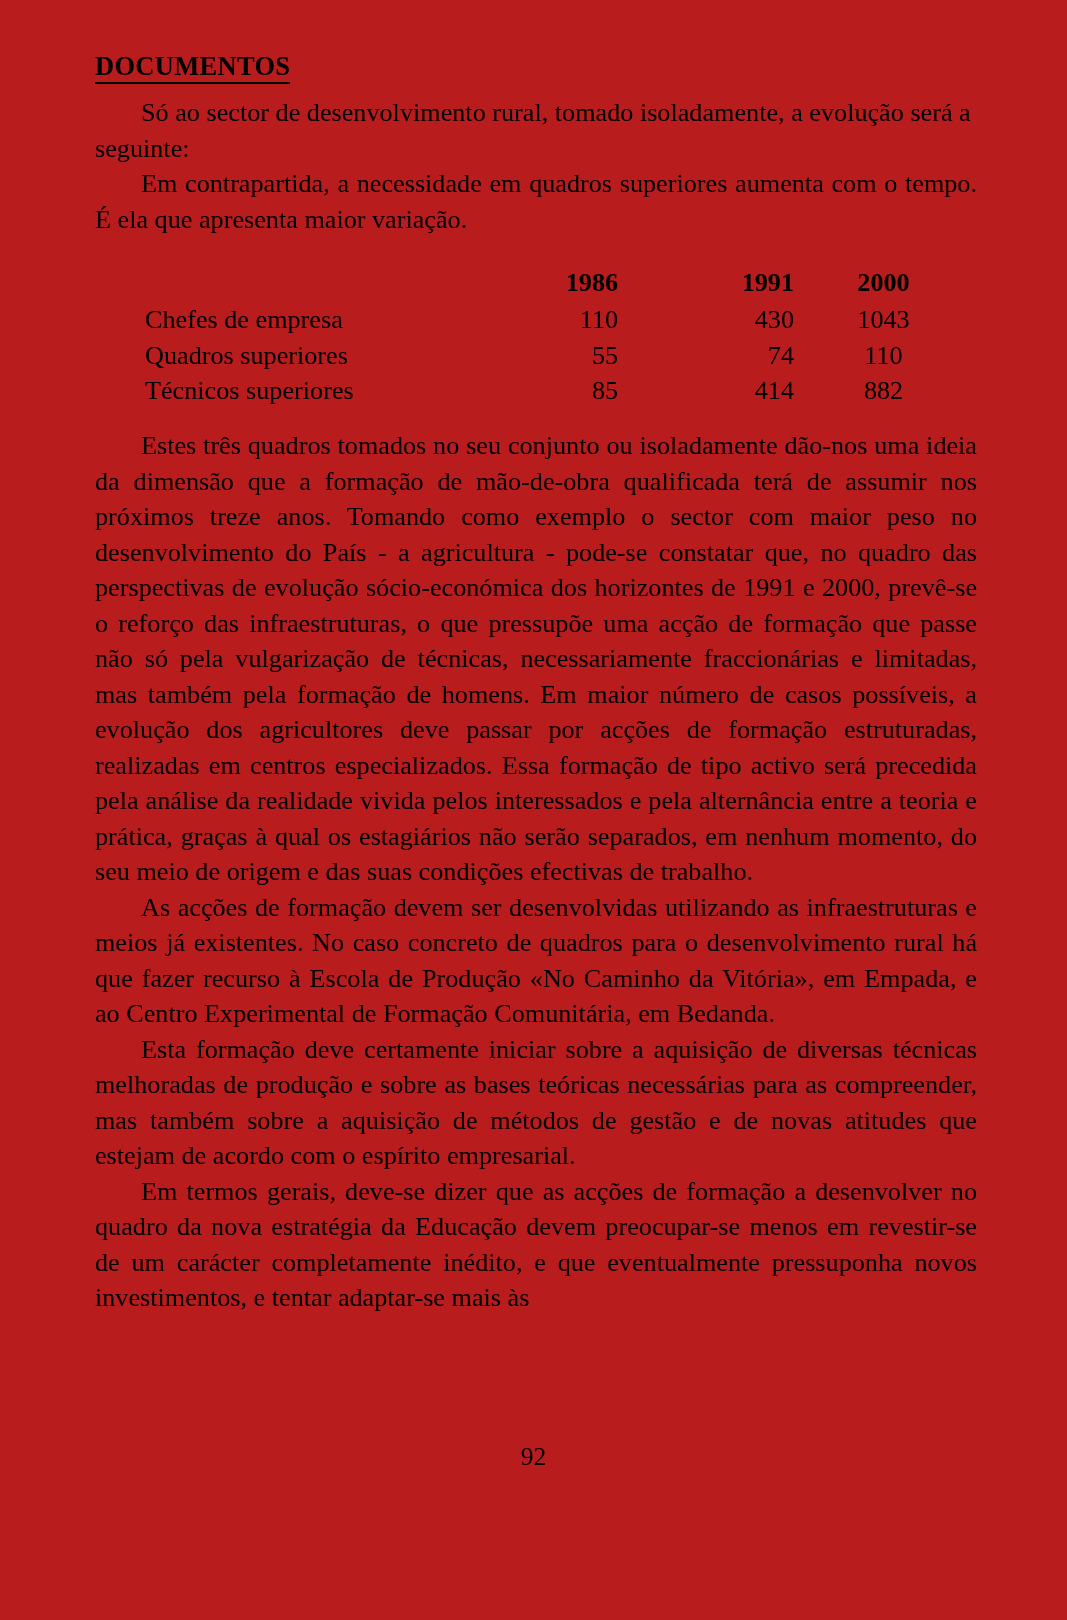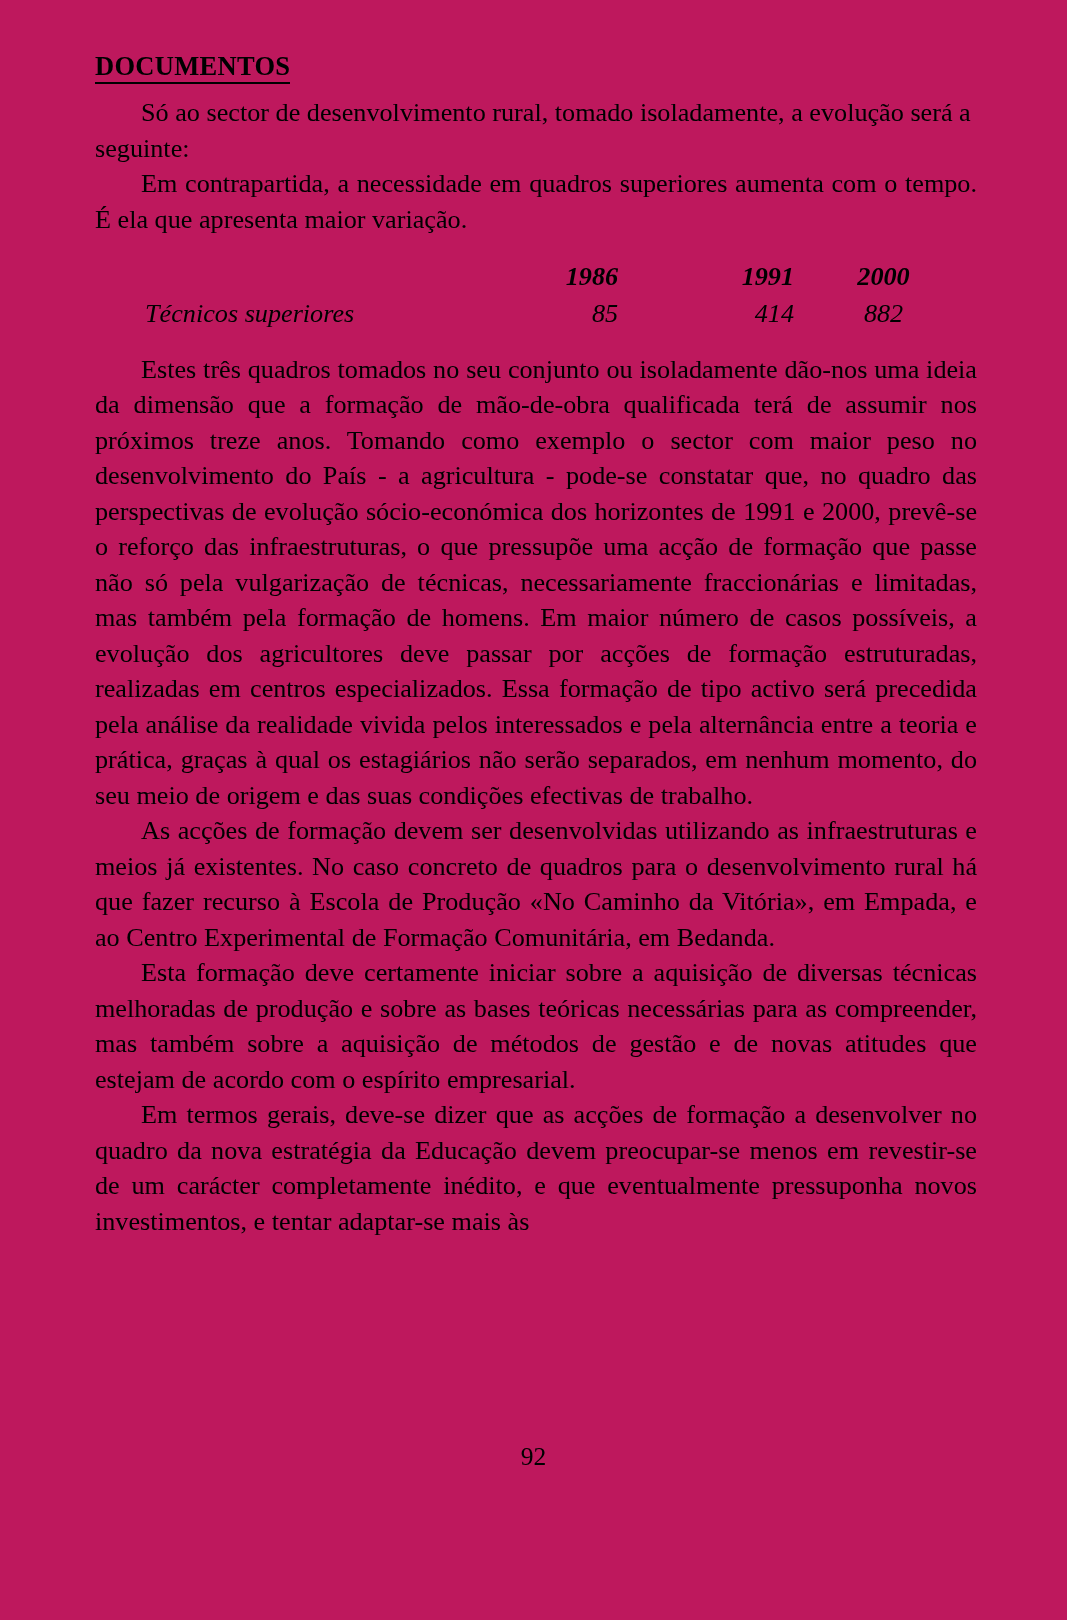--- a/index.html
+++ b/index.html
@@ -8,21 +8,21 @@
     background: #ffffff;
   }
   body {
     font-family: "Liberation Serif", "DejaVu Serif", serif;
     color: #000000;
   }
   .page {
     position: relative;
     width: 1067px;
     height: 1620px;
-    background: #be185d;
+    background: #b91c1c;
     overflow: hidden;
     box-sizing: border-box;
   }
   .content {
     position: absolute;
     left: 95px;
     top: 52px;
     width: 882px;
   }
   .doc-header {
@@ -45,28 +45,27 @@
     hyphens: manual;
   }
   .para.indent {
     text-indent: 46px;
   }
   .para.nojust {
     text-align: left;
   }
   
   .table-block {
-    margin-top: 22px;
+    margin-top: 28px;
     margin-bottom: 20px;
     margin-left: 50px;
     width: 826px;
     border-collapse: collapse;
     font-size: 26.2px;
     line-height: 1.345;
-    font-style: italic;
   }
   .table-block td, .table-block th {
     padding: 0;
     border: none;
     font-weight: normal;
     vertical-align: baseline;
   }
   .table-block .lbl {
     text-align: left;
     width: 300px;
@@ -112,20 +111,32 @@
       <thead>
         <tr>
           <td class="lbl"></td>
           <td class="num">1986</td>
           <td class="num">1991</td>
           <td class="num c3">2000</td>
         </tr>
       </thead>
       <tbody>
         <tr>
+          <td class="lbl">Chefes de empresa</td>
+          <td class="num">110</td>
+          <td class="num">430</td>
+          <td class="num c3">1043</td>
+        </tr>
+        <tr>
+          <td class="lbl">Quadros superiores</td>
+          <td class="num">55</td>
+          <td class="num">74</td>
+          <td class="num c3">110</td>
+        </tr>
+        <tr>
           <td class="lbl">Técnicos superiores</td>
           <td class="num">85</td>
           <td class="num">414</td>
           <td class="num c3">882</td>
         </tr>
       </tbody>
     </table>
 
     <p class="para indent">Estes três quadros tomados no seu conjunto ou isoladamente dão-nos uma ideia da dimensão que a formação de mão-de-obra qualificada terá de assumir nos próximos treze anos. Tomando como exemplo o sector com maior peso no desenvolvimento do País - a agricultura - pode-se constatar que, no quadro das perspectivas de evolução sócio-económica dos horizontes de 1991 e 2000, prevê-se o reforço das infraestruturas, o que pressupõe uma acção de formação que passe não só pela vulgarização de técnicas, necessariamente fraccionárias e limitadas, mas também pela formação de homens. Em maior número de casos possíveis, a evolução dos agricultores deve passar por acções de formação estruturadas, realizadas em centros especializados. Essa formação de tipo activo será precedida pela análise da realidade vivida pelos interessados e pela alternância entre a teoria e prática, graças à qual os estagiários não serão separados, em nenhum momento, do seu meio de origem e das suas condições efectivas de trabalho.</p>
 

